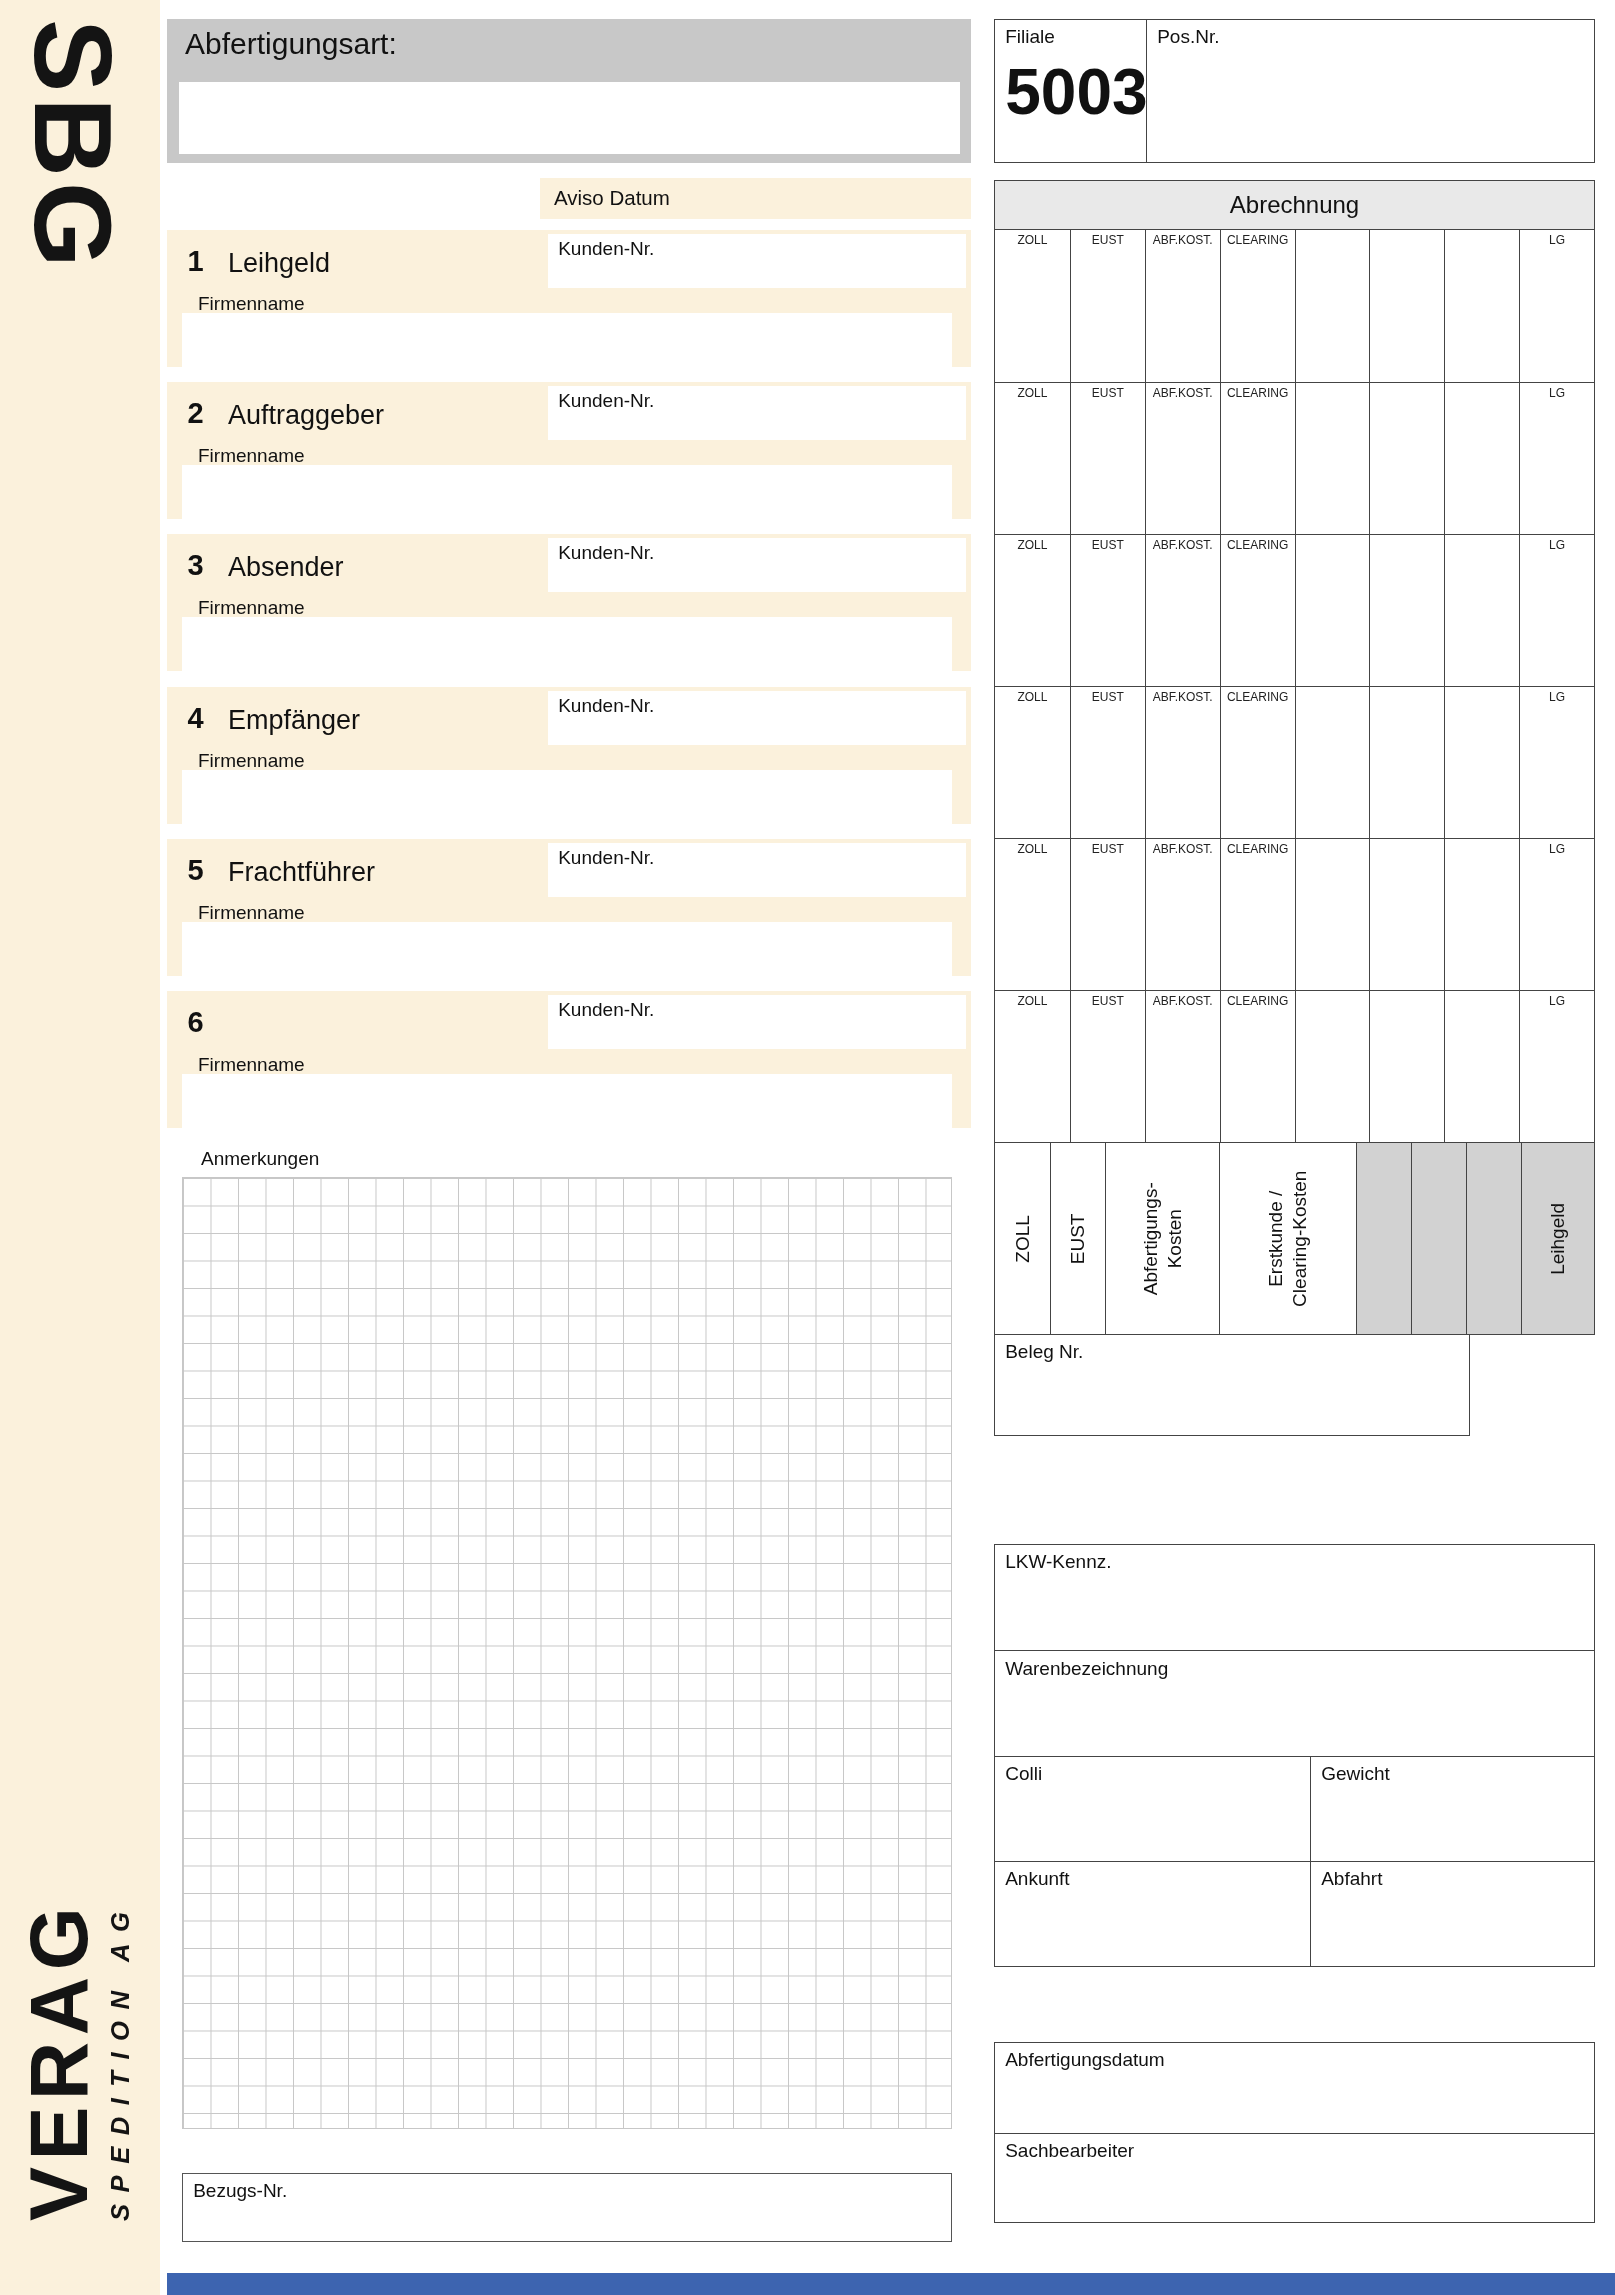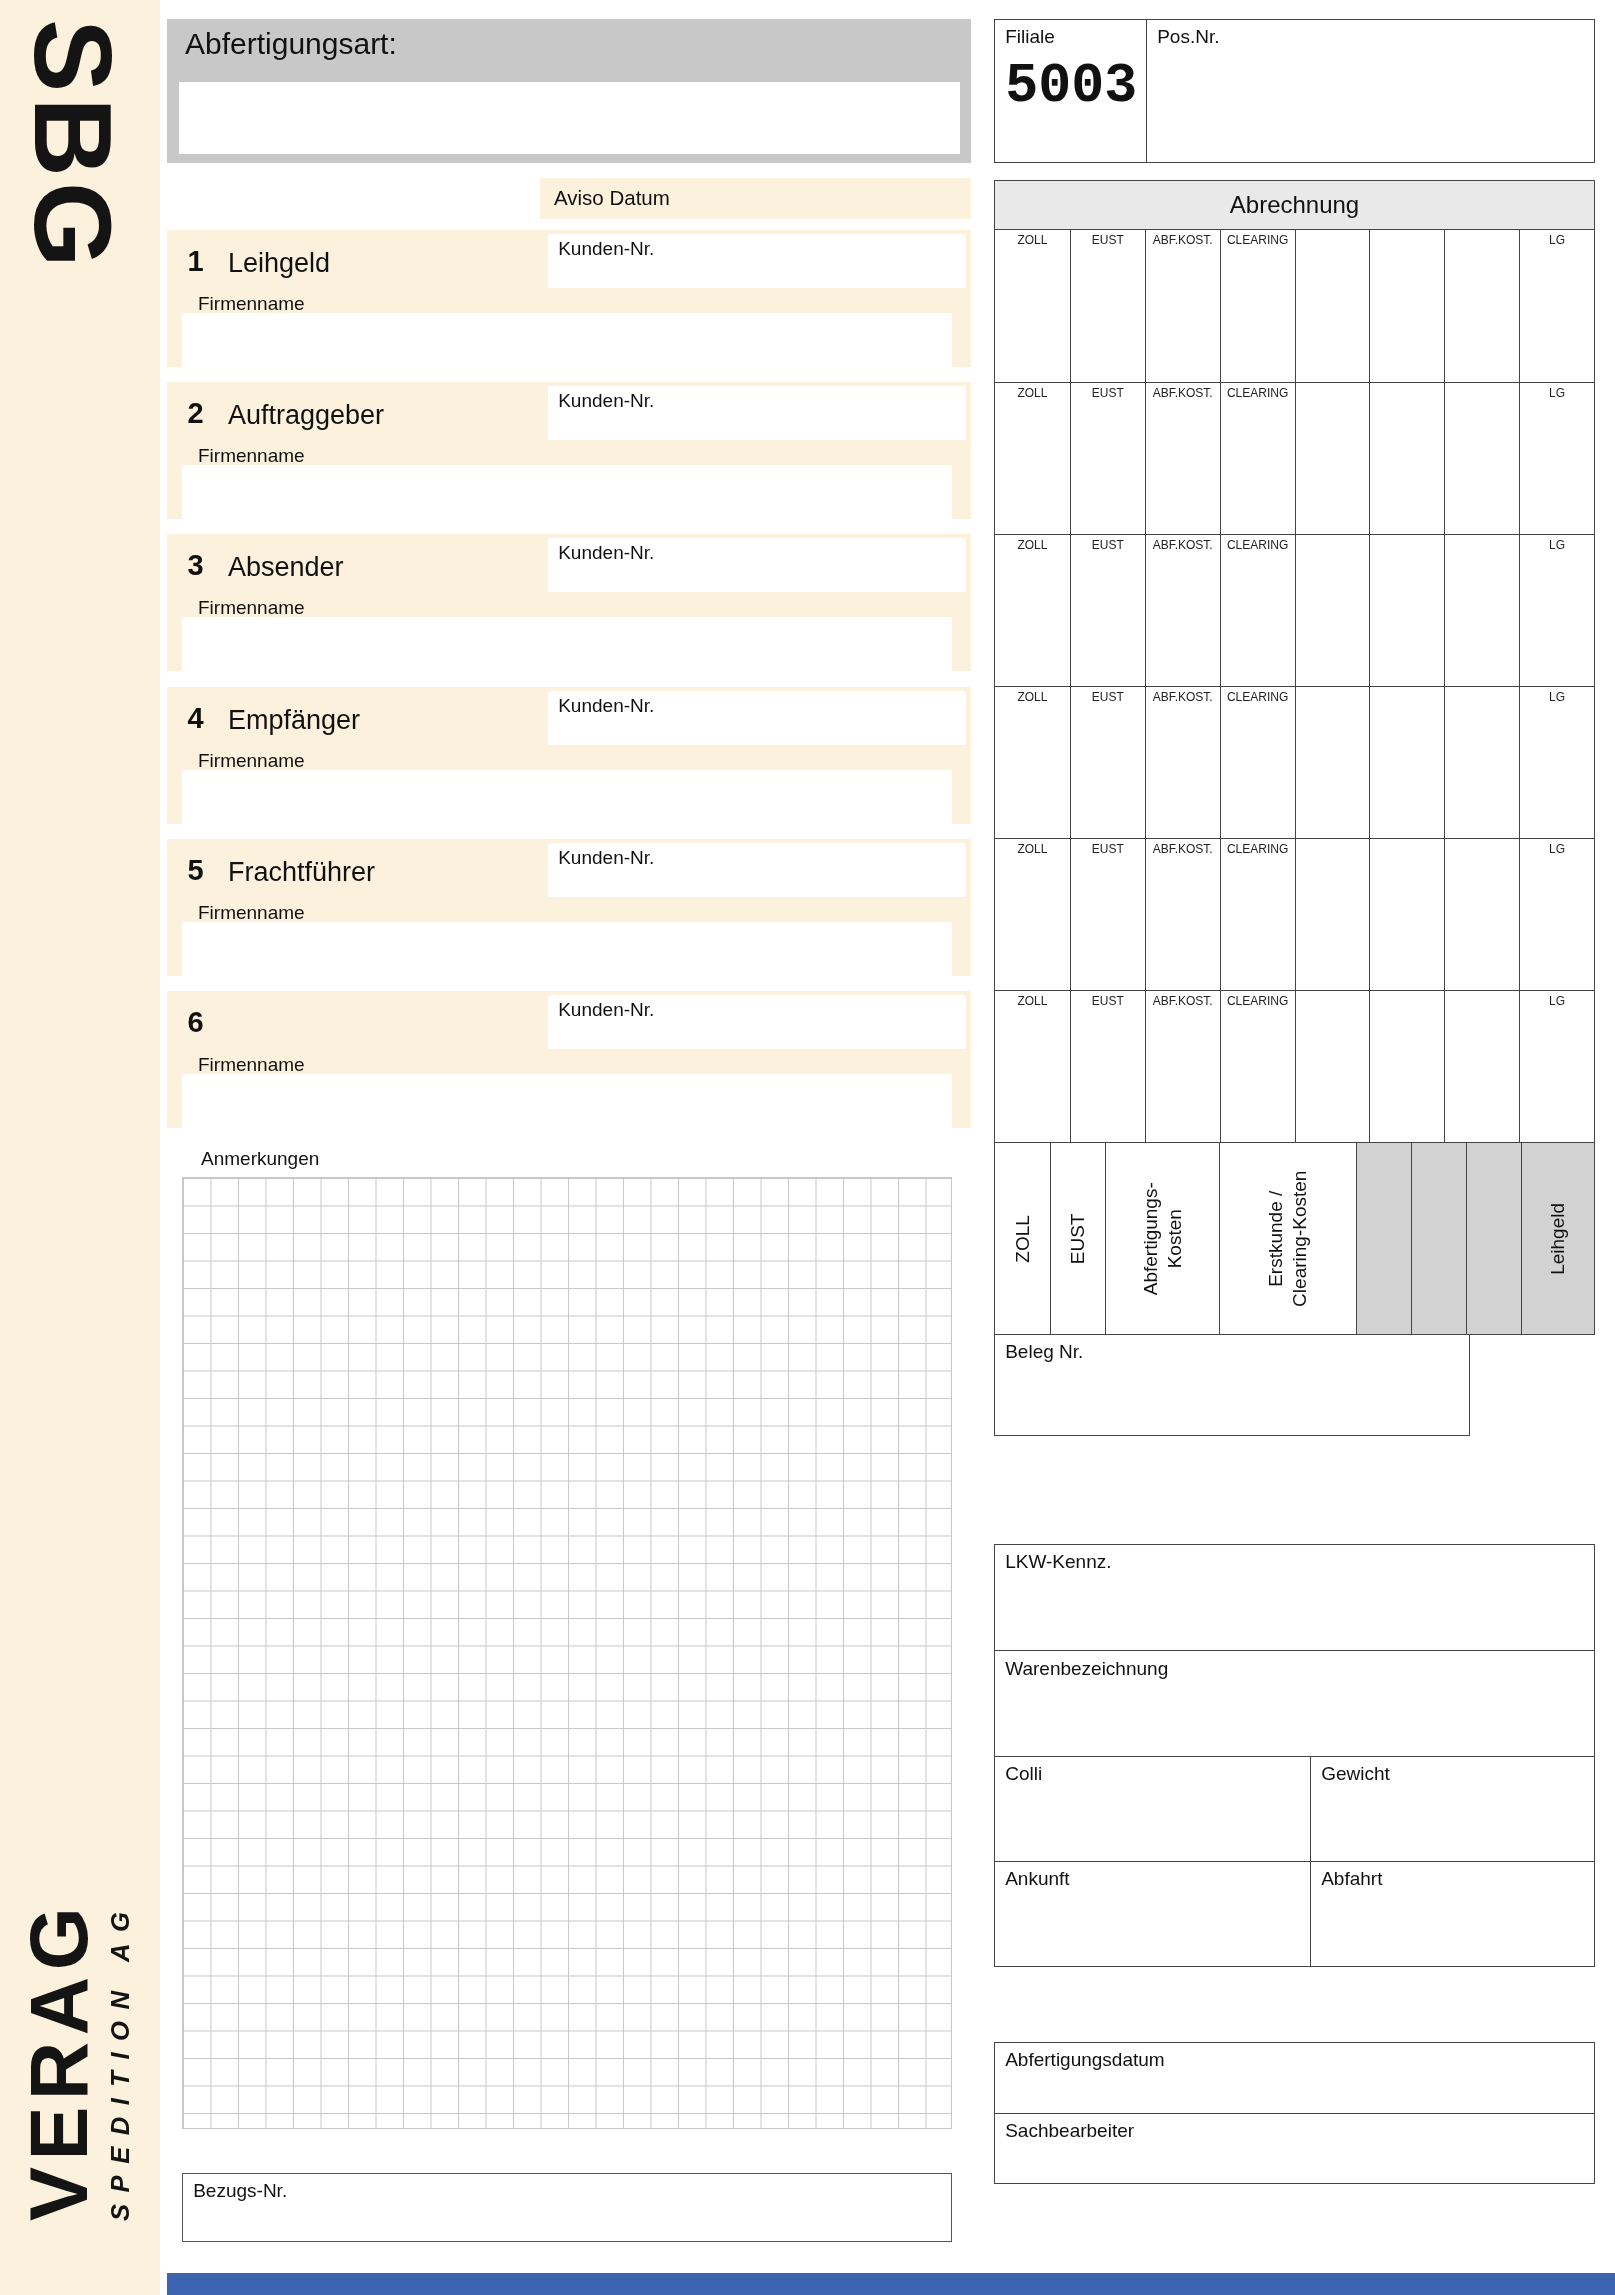--- a/index.html
+++ b/index.html
@@ -22,21 +22,21 @@
 
   
   .abf-box{position:absolute;left:167px;top:19px;width:804px;height:144px;background:var(--header-gray,#c8c8c8);}
   .abf-label{position:absolute;left:18px;top:7.7px;font-size:30px;}
   .abf-input{position:absolute;left:11.5px;top:63px;width:781px;height:72px;background:#fff;}
 
   .fil-box{position:absolute;left:994px;top:19px;width:601px;height:144px;border:1.9px solid #444;box-sizing:border-box;background:#fff;display:flex;}
   .fil-cell{width:151px;position:relative;border-right:1.9px solid #444;}
   .pos-cell{flex:1;position:relative;}
   .small-label{position:absolute;left:10.2px;top:6.4px;font-size:19px;}
-  .fil-value{position:absolute;left:10.2px;top:35px;font-size:55px;font-weight:bold;font-family:Liberation Mono, monospace;}
+  .fil-value{position:absolute;left:10.2px;top:35px;font-size:64px;font-weight:bold;}
 
   
   .aviso{position:absolute;left:540px;top:178px;width:431px;height:41px;background:var(--cream,#fbf1dc);}
   .aviso-label{position:absolute;left:14px;top:7.7px;font-size:20.5px;}
 
   
   .section{position:absolute;left:167px;width:804px;height:137px;background:var(--cream,#fbf1dc);}
   .sec-num{position:absolute;left:20.5px;top:15.3px;font-size:29px;font-weight:bold;}
   .sec-name{position:absolute;left:61px;top:18px;font-size:27px;}
   .kfield{position:absolute;left:381px;top:3.8px;width:418px;height:54px;background:#fff;}
@@ -91,21 +91,21 @@
     position:absolute;left:994px;top:1544px;width:601px;height:423px;border:1.9px solid #444;
     box-sizing:border-box;display:grid;grid-template-rows:repeat(4,1fr);background:#fff;
   }
   .lkw-row{position:relative;}
   .lkw-row + .lkw-row{border-top:1.3px solid #444;}
   .lkw-row.split{display:flex;}
   .half{flex:1;position:relative;}
   .half.right{border-left:1.3px solid #444;margin-left:32px;}
 
   .datum-box{
-    position:absolute;left:994px;top:2042px;width:601px;height:142px;border:1.9px solid #444;
+    position:absolute;left:994px;top:2042px;width:601px;height:181px;border:1.9px solid #444;
     box-sizing:border-box;display:grid;grid-template-rows:1fr 1fr;background:#fff;
   }
   .datum-row{position:relative;}
   .datum-row + .datum-row{border-top:1.3px solid #444;}
 
   .bezug-box{position:absolute;left:182px;top:2173px;width:770px;height:69px;border:1.3px solid #555;box-sizing:border-box;background:#fff;}
 
   .blue-bar{position:absolute;left:167px;top:2273px;width:1449px;height:22.4px;background:var(--footer-blue,#3d64b0);}
 </style>
 </head>

